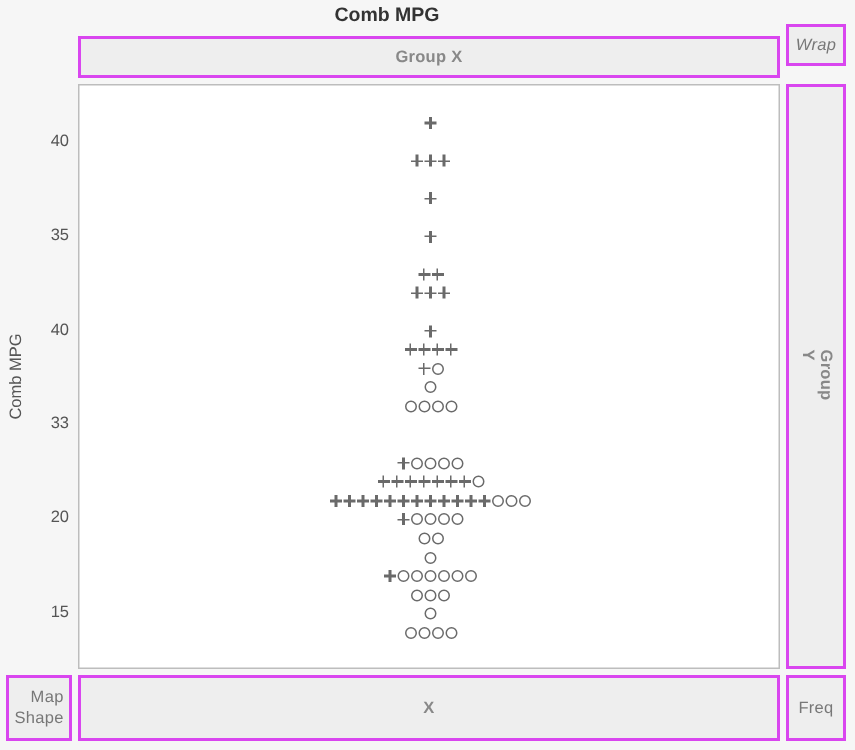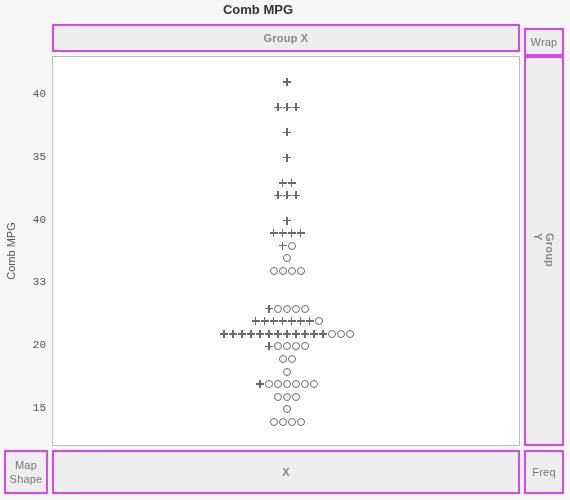--- a/index.html
+++ b/index.html
@@ -9,40 +9,40 @@
   .panel {
     position: absolute;
     background: #eeeeee;
     border: 2px solid #d946ef;
     color: #777;
     font-size: 11px;
     display: flex; align-items: center; justify-content: center;
     letter-spacing: 0.2px;
   }
   .groupx { left: 52px; top: 24px; width: 468px; height: 28px; font-weight: bold; color:#888; }
-  .wraplbl { left: 524px; top: 28px; width: 40px; height: 28px; }
+  .wraplbl { left: 524px; top: 16px; width: 40px; height: 28px; font-style: italic; }
   .groupy { left: 524px; top: 56px; width: 40px; height: 390px; }
   .groupy span { transform: rotate(90deg); font-weight: bold; color:#888; }
-  .mapshape { left: 4px; top: 450px; width: 44px; height: 44px; text-align:center; line-height:1.3; }
+  .mapshape { left: 4px; top: 450px; width: 44px; height: 44px; text-align:right; line-height:1.3; }
   .xlbl { left: 52px; top: 450px; width: 468px; height: 44px; font-weight: bold; color:#888; }
   .freq { left: 524px; top: 450px; width: 40px; height: 44px; }
   .plot {
     position: absolute;
     left: 52px; top: 56px; width: 468px; height: 390px;
     background: #ffffff;
     border: 1px solid #bdbdbd;
   }
   .ylabel {
     position: absolute; left: 2px; top: 56px; width: 18px; height: 390px;
     display: flex; align-items: center; justify-content: center;
     font-size: 11px; color: #555;
   }
   .ylabel span { transform: rotate(-90deg); white-space: nowrap; }
   .yticks { position: absolute; left: 20px; top: 56px; width: 30px; height: 390px; }
-  .ytick { position: absolute; right: 4px; font-size: 11px; color: #555; transform: translateY(-50%); font-family: Liberation Mono, monospace; }
+  .ytick { position: absolute; right: 4px; font-size: 11px; color: #555; transform: translateY(-50%); }
   .pt {
     position: absolute;
     width: 10px; height: 10px;
     transform: translate(-50%, -50%);
     display:flex; align-items:center; justify-content:center;
   }
   .pt.plus::before, .pt.plus::after {
     content: ''; position: absolute; background: #6a6a6a;
   }
   .pt.plus::before { width: 8px; height: 1.5px; }

